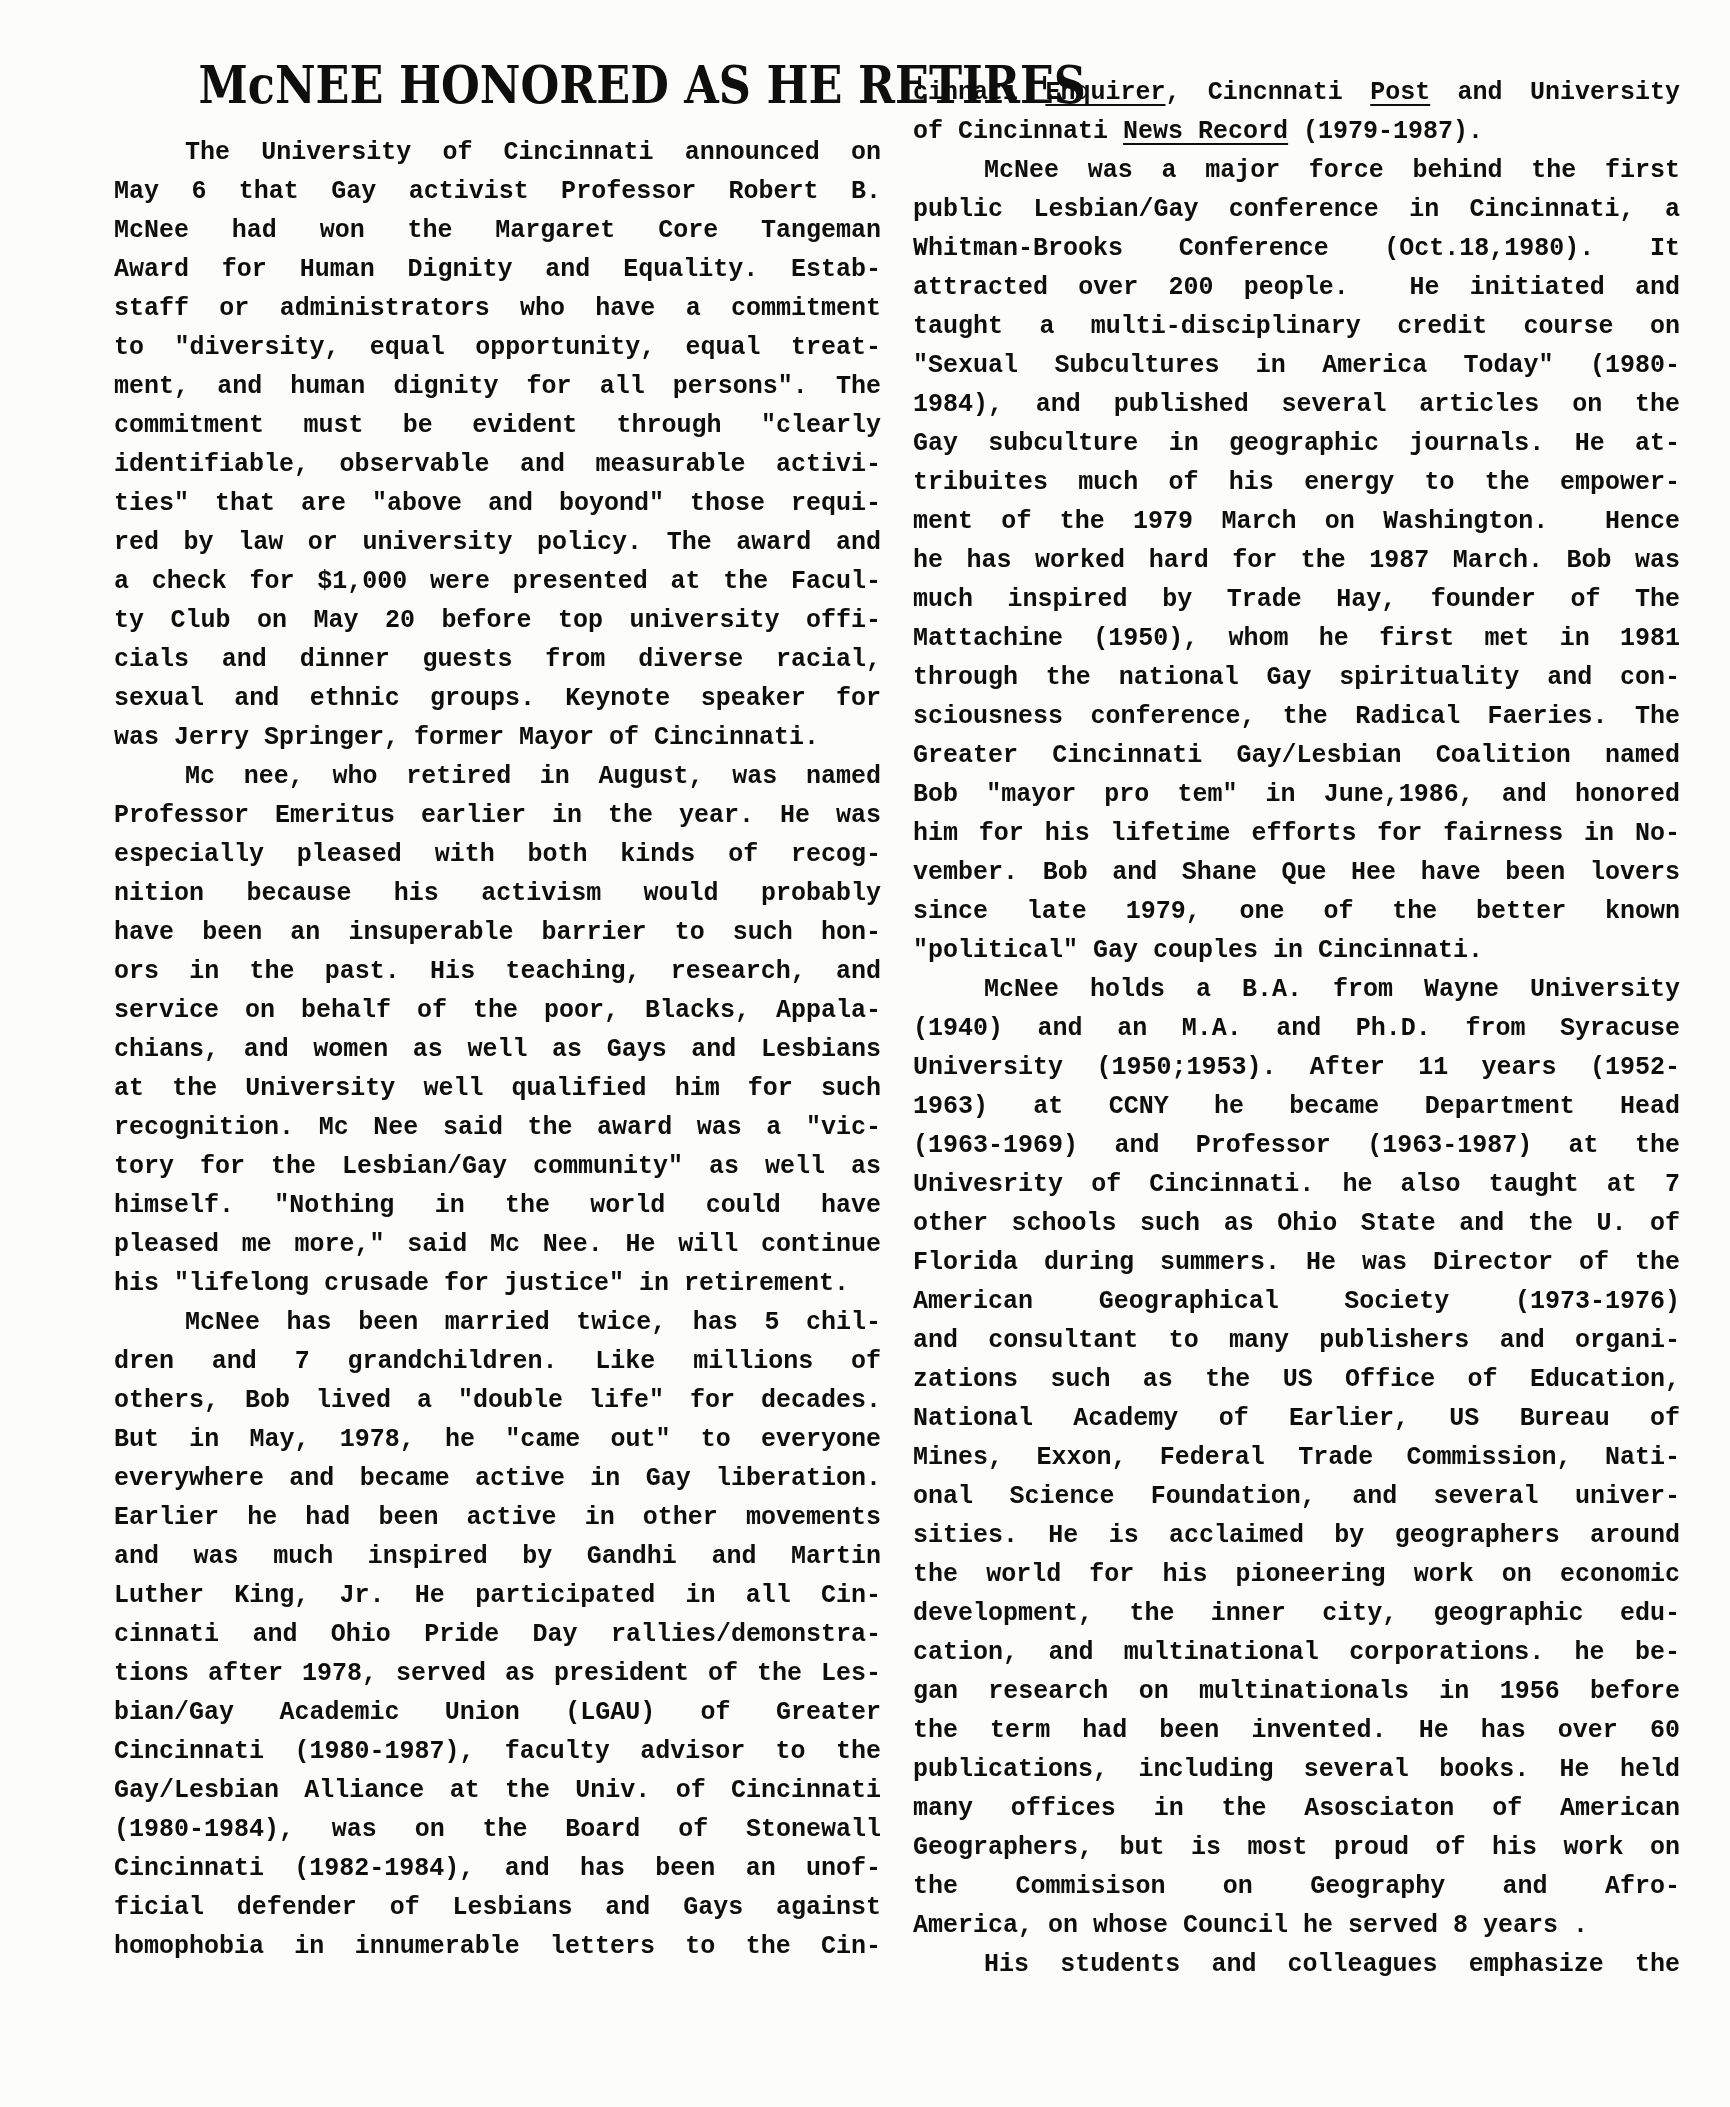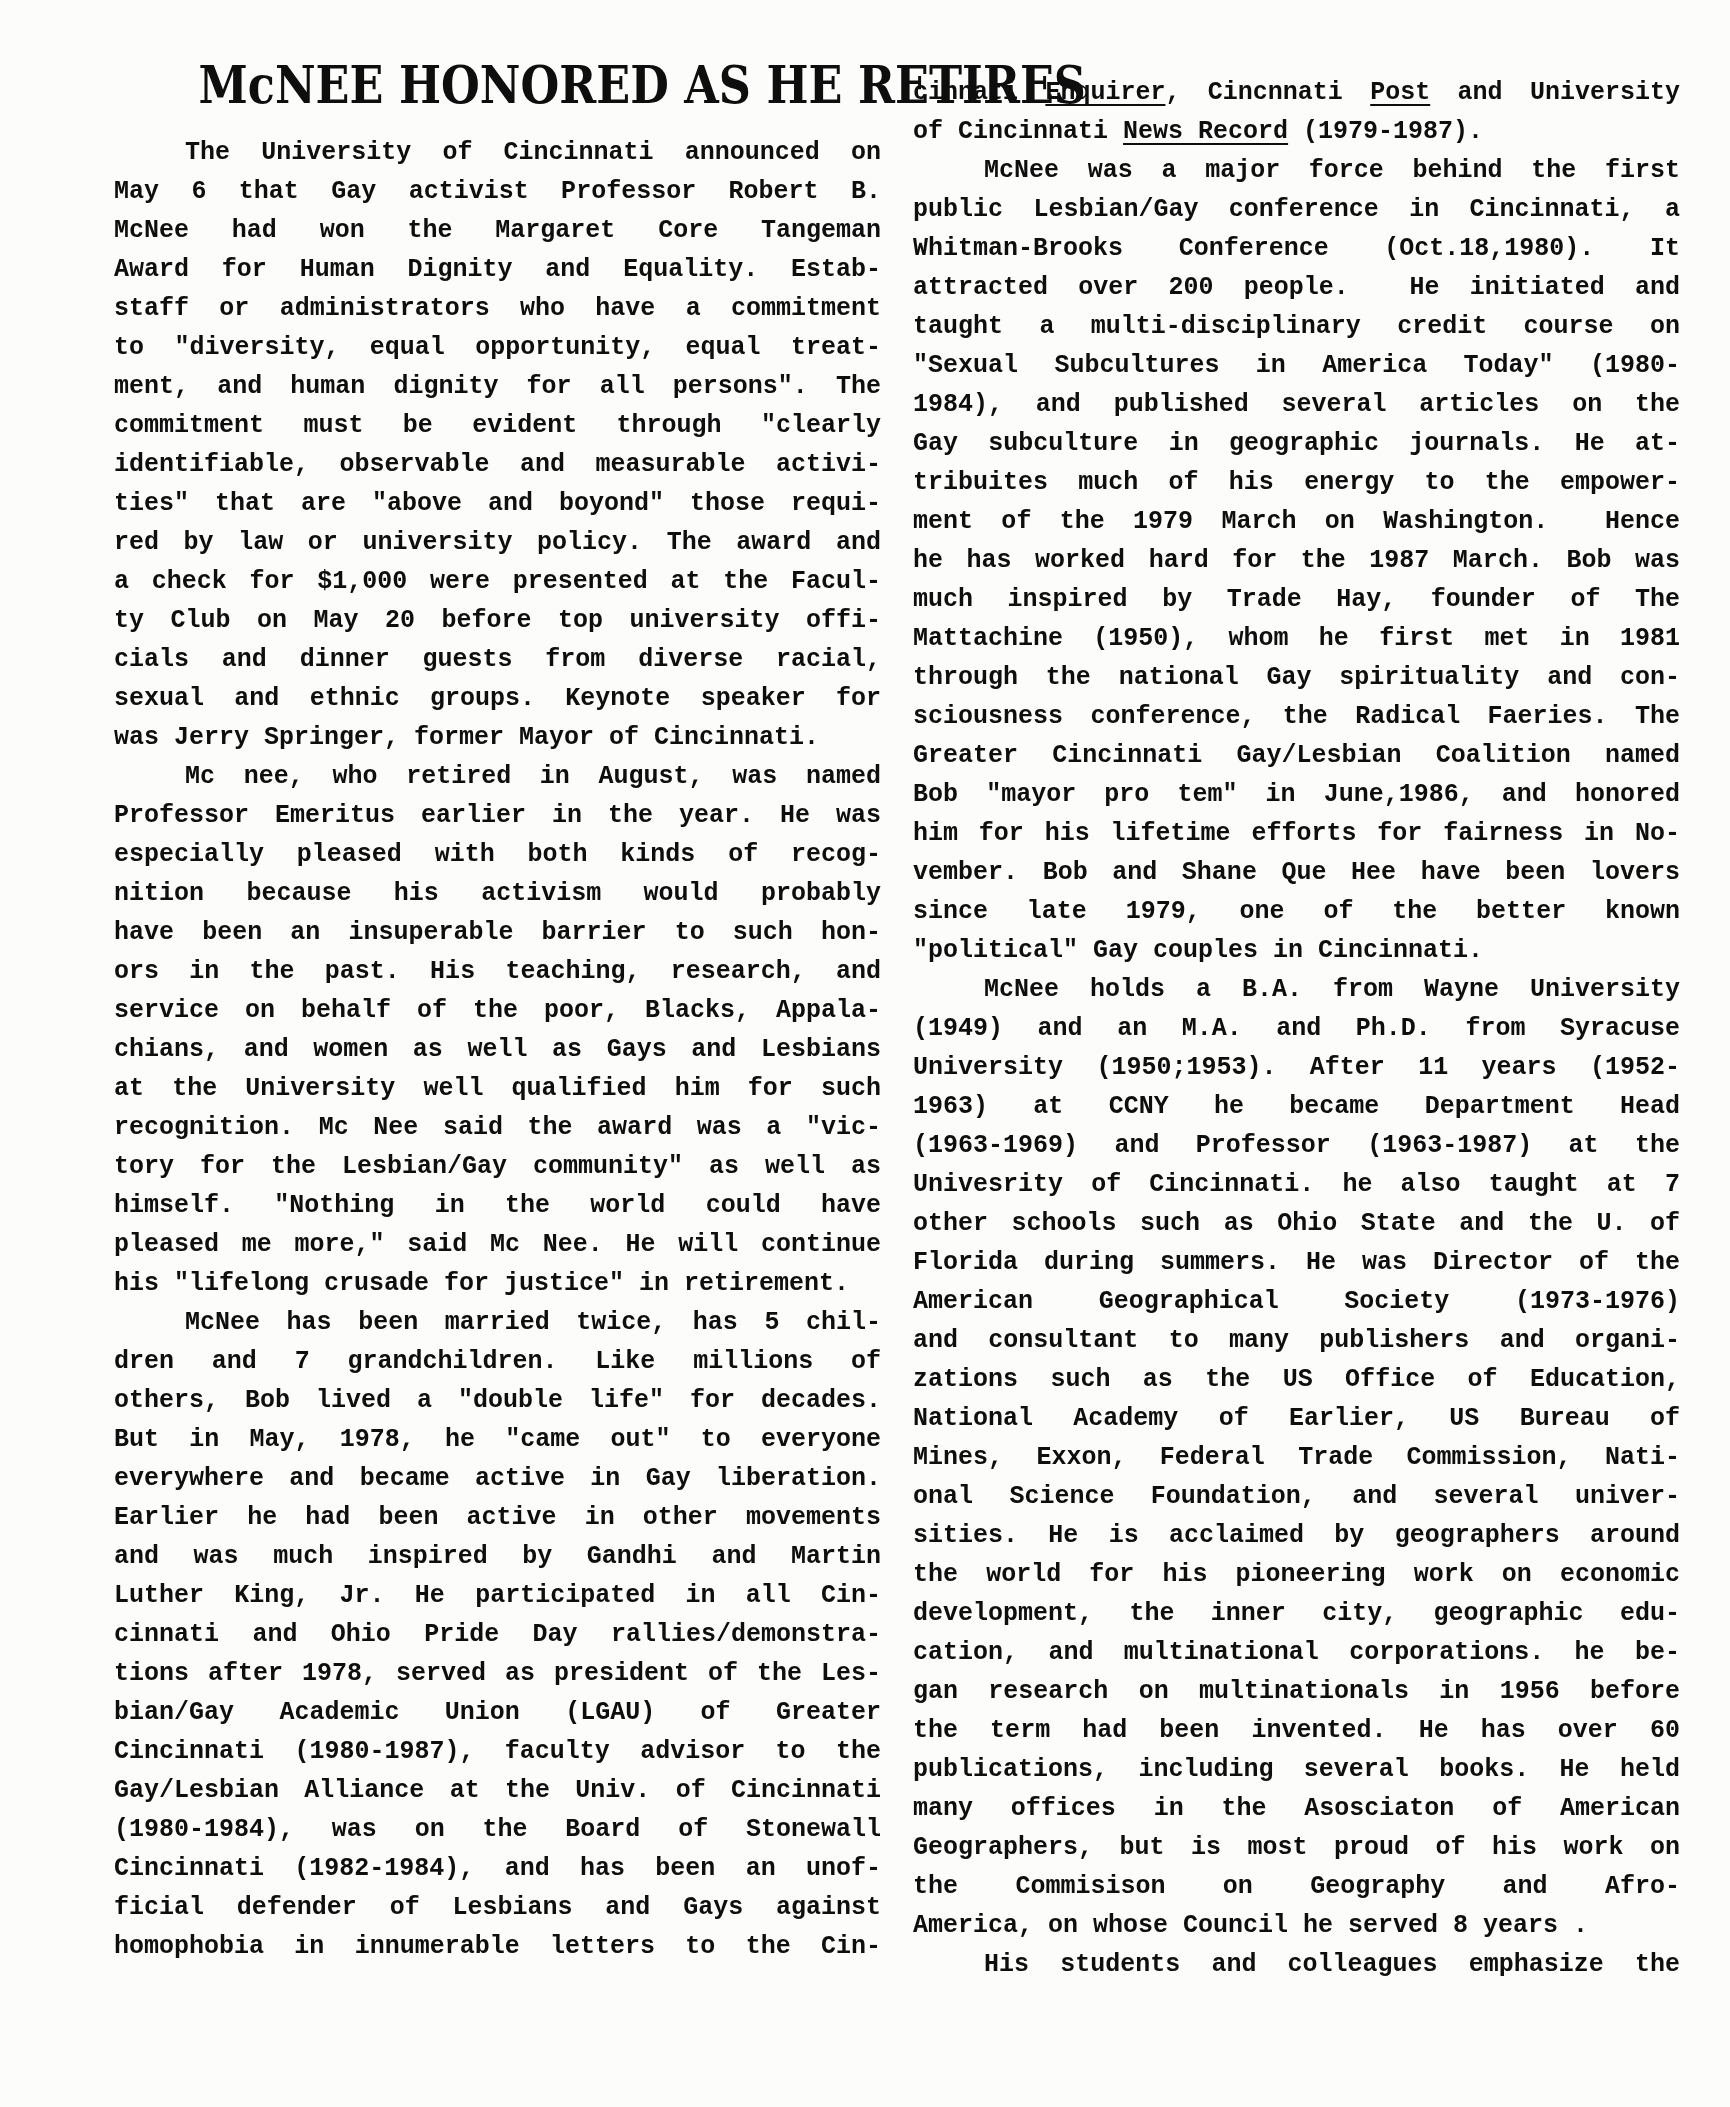--- a/index.html
+++ b/index.html
@@ -113,21 +113,21 @@
     <div class="line">Mattachine (1950), whom he first met in 1981</div>
     <div class="line">through the national Gay spirituality and con-</div>
     <div class="line">sciousness conference, the Radical Faeries. The</div>
     <div class="line">Greater Cincinnati Gay/Lesbian Coalition named</div>
     <div class="line">Bob "mayor pro tem" in June,1986, and honored</div>
     <div class="line">him for his lifetime efforts for fairness in No-</div>
     <div class="line">vember. Bob and Shane Que Hee have been lovers</div>
     <div class="line">since late 1979, one of the better known</div>
     <div class="line para-end">"political" Gay couples in Cincinnati.</div>
     <div class="line indent">McNee holds a B.A. from Wayne University</div>
-    <div class="line">(1949) and an M.A. and Ph.D. from Syracuse</div>
+    <div class="line">(1940) and an M.A. and Ph.D. from Syracuse</div>
     <div class="line">University (1950;1953). After 11 years (1952-</div>
     <div class="line">1963) at CCNY he became Department Head</div>
     <div class="line">(1963-1969) and Professor (1963-1987) at the</div>
     <div class="line">Univesrity of Cincinnati. he also taught at 7</div>
     <div class="line">other schools such as Ohio State and the U. of</div>
     <div class="line">Florida during summers. He was Director of the</div>
     <div class="line">American Geographical Society (1973-1976)</div>
     <div class="line">and consultant to many publishers and organi-</div>
     <div class="line">zations such as the US Office of Education,</div>
     <div class="line">National Academy of Earlier, US Bureau of</div>

